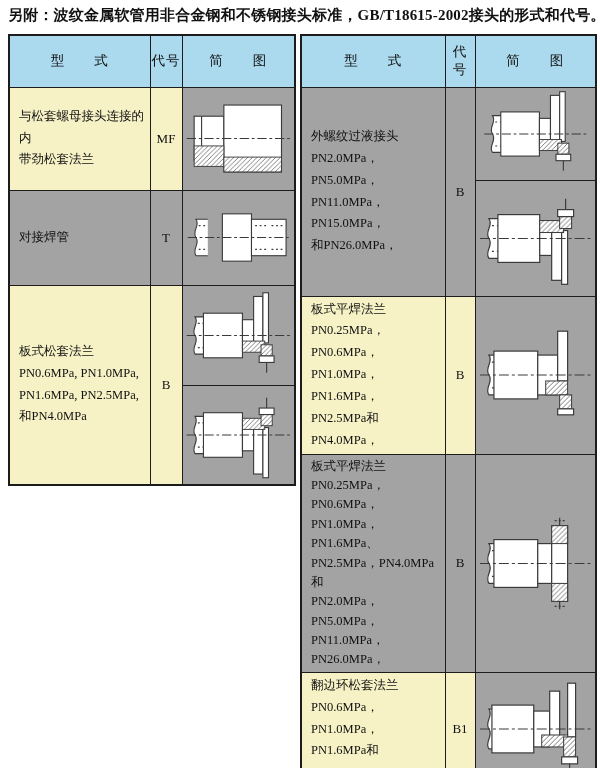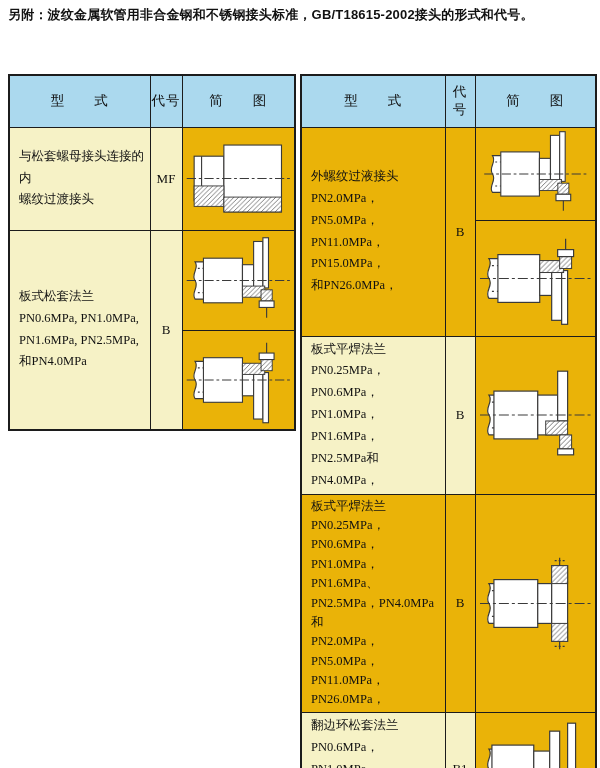--- a/index.html
+++ b/index.html
@@ -1,21 +1,21 @@
 <!DOCTYPE html>
 <html style="--hd: #abd9ee; --hl: #f6f2c6; --bd: #1c1c1c;"><head>
 <meta charset="utf-8">
 <style>
   :root{ --hd:#abd9ee; --hl:#f6f2c6; --bd:#1c1c1c; }
   html,body{margin:0;padding:0;background:#fff;}
   body{width:600px;height:768px;overflow:hidden;font-family:"Liberation Serif","DejaVu Serif",serif;color:#111;}
   .page{padding:5px 5px 0 8px;}
-  .title{font-family:Liberation Sans, sans-serif;font-weight:bold;font-size:13px;letter-spacing:.2px;margin:1px 0 9px 0;white-space:nowrap;}
+  .title{font-family:Liberation Serif, serif;font-weight:bold;font-size:15px;letter-spacing:.2px;margin:1px 0 9px 0;white-space:nowrap;}
   .tables{display:flex;gap:4px;align-items:flex-start;}
-  table{border-collapse:collapse;table-layout:fixed;border:2px solid var(--bd);background:#eab308;margin-top:41px;}
+  table{border-collapse:collapse;table-layout:fixed;border:2px solid var(--bd);background:#a3a3a3;}
   td,th{border:1px solid var(--bd);overflow:hidden;}
   th{background:var(--hd);font-weight:normal;font-size:13.5px;letter-spacing:1px;}
   .type{font-size:12.5px;line-height:1.75;padding:2px 4px 2px 9px;vertical-align:middle;white-space:pre-line;}
   .tight{line-height:1.55;}
   .code{font-size:13px;text-align:center;vertical-align:middle;padding:0;}
   tr.hl .type, tr.hl .code{background:var(--hl);}
   .diagcell{padding:0;vertical-align:middle;}
   .diag{display:flex;align-items:center;justify-content:center;width:100%;}
   .diag svg{width:100%;height:100%;}
   .splitline{border-bottom:1px solid var(--bd);}
@@ -44,30 +44,50 @@
           <col style="width:113px">
         </colgroup>
       <tbody>
           <tr class="head" style="height:52px">
         <th>型　　式</th>
         <th>代号</th>
         <th>简　　图</th>
       </tr>
       <tr class="hl" style="height:103px">
         <td class="type">与松套螺母接头连接的内
-螺纹过渡接头</td>
+带劲松套法兰</td>
         <td class="code">MF</td>
         <td class="diagcell">
           <div class="diag" style="height:99px">
                 <svg viewBox="0 0 120 100" preserveAspectRatio="xMidYMid meet">
                   <rect x="12" y="26" width="32" height="48" fill="#fff" stroke="#3a3a3a" stroke-width="1.2"></rect>
                   <line x1="20" y1="26" x2="20" y2="74" stroke="#3a3a3a" stroke-width="1.2"></line>
                   <rect x="44" y="14" width="62" height="72" fill="#fff" stroke="#3a3a3a" stroke-width="1.2"></rect>
                   <rect x="12" y="58" width="32" height="22" fill="url(#hp)" stroke="#3a3a3a" stroke-width="1"></rect>
                   <rect x="44" y="70" width="62" height="16" fill="url(#hp)" stroke="#3a3a3a" stroke-width="1"></rect>
+                  <line x1="4" y1="50" x2="116" y2="50" stroke="#3a3a3a" stroke-width="1.2" stroke-dasharray="10 3 3 3"></line>
+                </svg>
+              </div>
+        </td>
+      </tr>
+      <tr style="height:95px">
+        <td class="type">对接焊管</td>
+        <td class="code">T</td>
+        <td class="diagcell">
+          <div class="diag" style="height:91px">
+                <svg viewBox="0 0 120 100" preserveAspectRatio="xMidYMid meet">
+                  <path d="M26 30 H13 c5 7 -5 13 0 20 c5 7 -5 13 0 20 H26" fill="#fff" stroke="#3a3a3a" stroke-width="1.2"></path>
+                  <line x1="16" y1="37" x2="25" y2="37" stroke="#3a3a3a" stroke-width="1.2" stroke-dasharray="2 3"></line>
+                  <line x1="16" y1="63" x2="25" y2="63" stroke="#3a3a3a" stroke-width="1.2" stroke-dasharray="2 3"></line>
+                  <rect x="42" y="24" width="32" height="52" fill="#fff" stroke="#3a3a3a" stroke-width="1.2"></rect>
+                  <rect x="74" y="30" width="38" height="40" fill="#fff" stroke="#3a3a3a" stroke-width="1.2"></rect>
+                  <line x1="96" y1="37" x2="110" y2="37" stroke="#3a3a3a" stroke-width="1.2" stroke-dasharray="2 3"></line>
+                  <line x1="96" y1="63" x2="110" y2="63" stroke="#3a3a3a" stroke-width="1.2" stroke-dasharray="2 3"></line>
+                  <line x1="78" y1="37" x2="90" y2="37" stroke="#3a3a3a" stroke-width="1.2" stroke-dasharray="2 3"></line>
+                  <line x1="78" y1="63" x2="90" y2="63" stroke="#3a3a3a" stroke-width="1.2" stroke-dasharray="2 3"></line>
                   <line x1="4" y1="50" x2="116" y2="50" stroke="#3a3a3a" stroke-width="1.2" stroke-dasharray="10 3 3 3"></line>
                 </svg>
               </div>
         </td>
       </tr>
       <tr class="hl" style="height:199px">
         <td class="type">板式松套法兰
 PN0.6MPa, PN1.0MPa,
 PN1.6MPa, PN2.5MPa,
 和PN4.0MPa</td>

